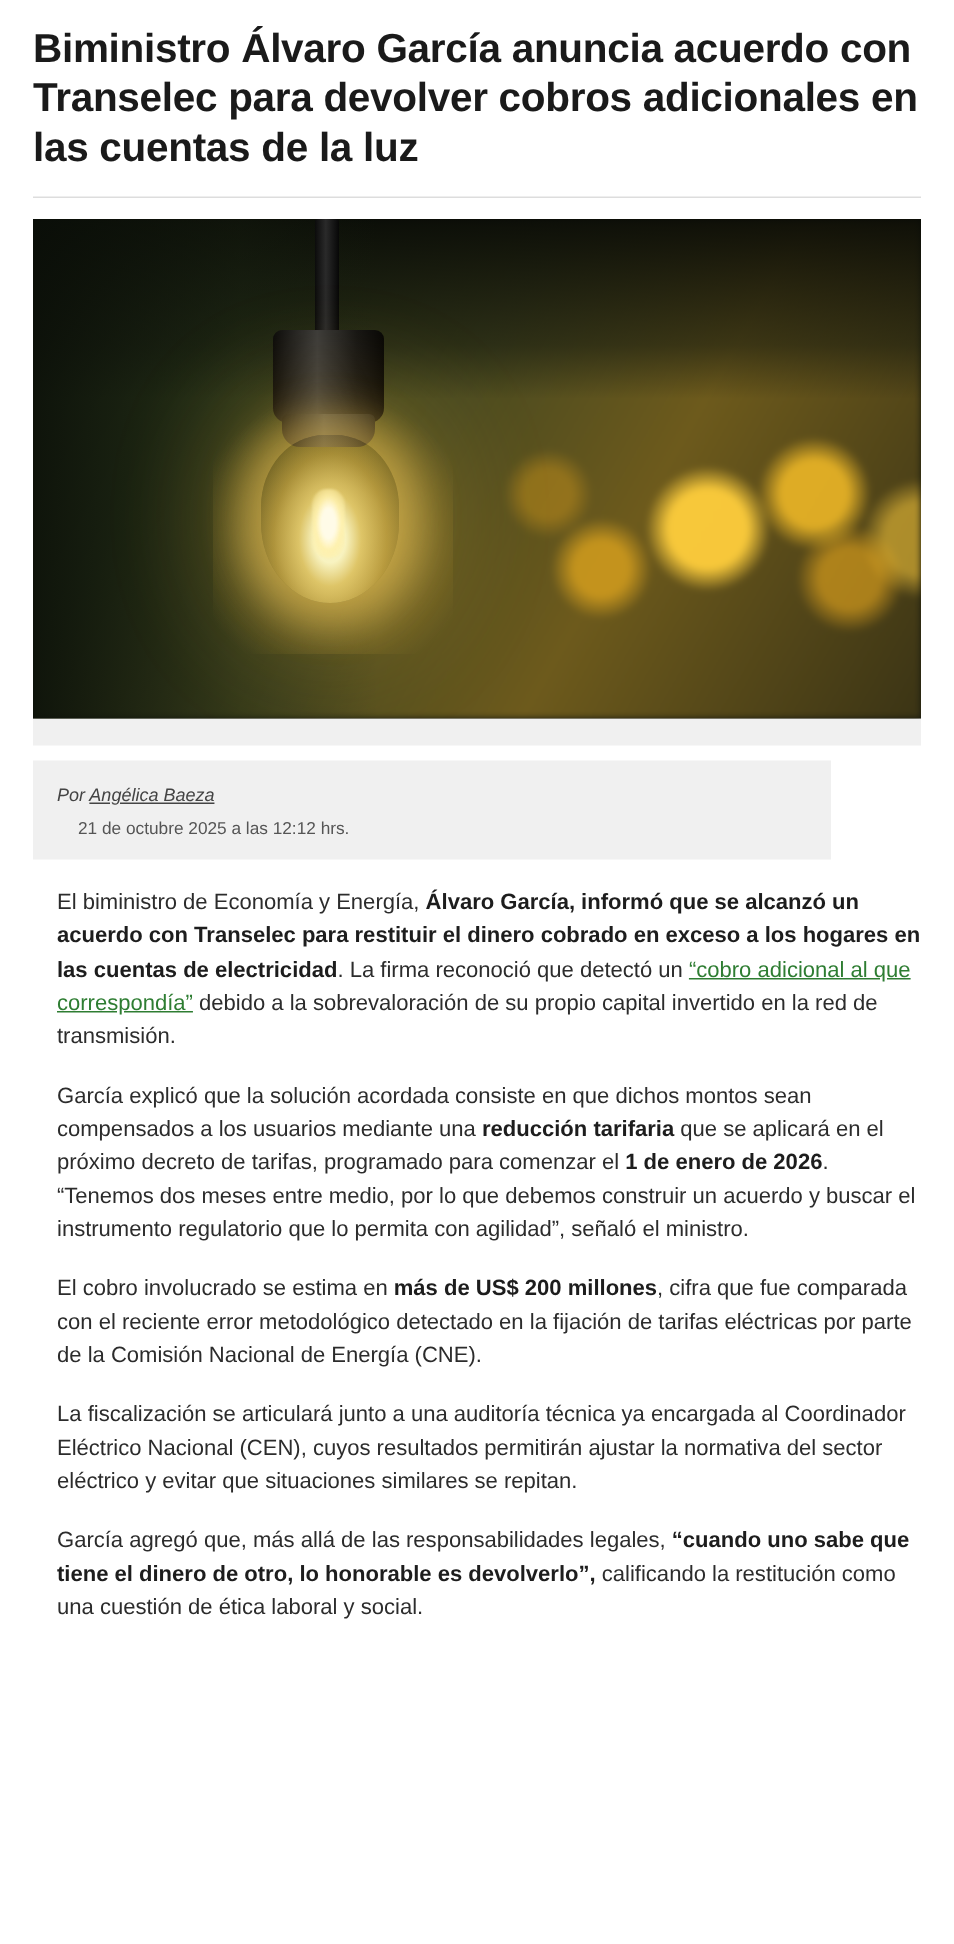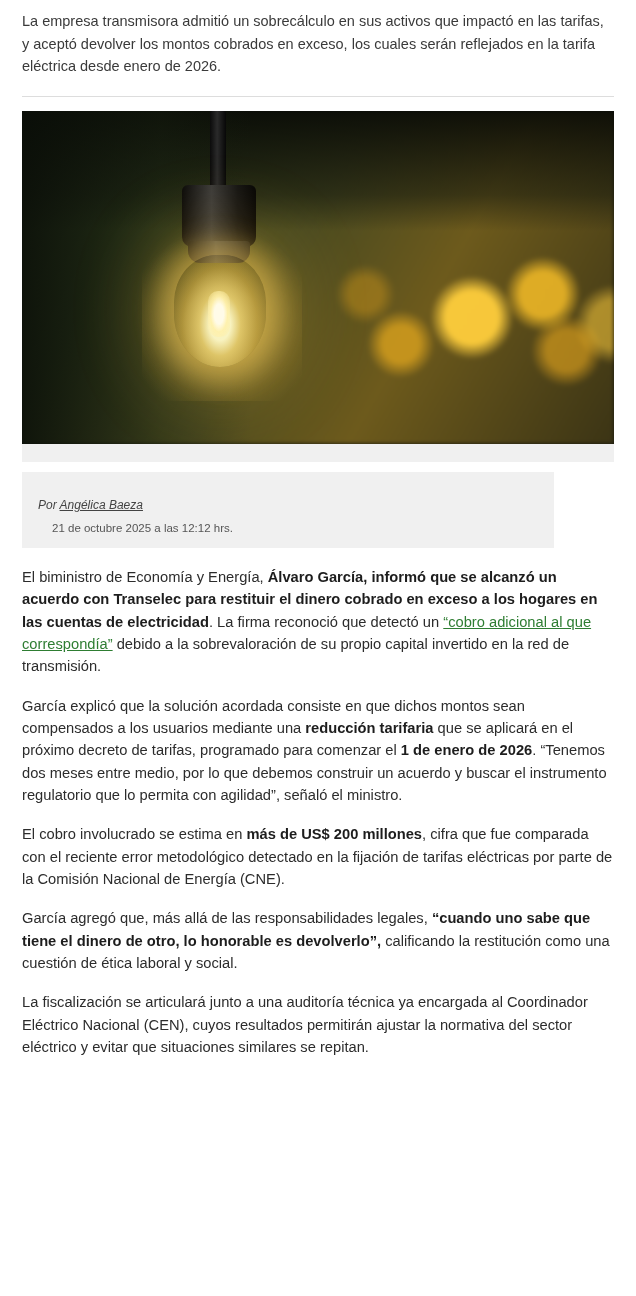--- a/index.html
+++ b/index.html
@@ -135,21 +135,21 @@
   }
   .caption-bar {
     width: 592px;
     height: 18px;
     background: #f0f0f0;
     margin: 0 0 10px 0;
   }
   .byline-box {
     width: 532px;
     background: #f0f0f0;
-    padding: 26px 16px 14px 16px;
+    padding: 16px 16px 14px 16px;
     margin: 0 0 18px 0;
   }
   .byline {
     font-size: 12px;
     font-style: italic;
     color: #444444;
     margin: 0 0 10px 0;
   }
   .byline a {
     color: #444444;
@@ -157,36 +157,36 @@
   }
   .timestamp {
     font-size: 11.5px;
     color: #555555;
     margin: 0 0 0 14px;
   }
   .body p {
     font-size: 14.7px;
     line-height: 1.52;
     color: #2c2c2c;
-    margin: 0 0 17px 0;
+    margin: 0 0 17px 16px;
   }
   .body p:last-child { margin-bottom: 0; }
   .body strong { font-weight: bold; color: #1d1d1d; }
   .body .link {
     color: #2e7d32;
     text-decoration: underline;
   }
 </style>
 </head>
 <body>
 
 <div class="article">
 
-
-  <p class="standfirst">La empresa transmisora admitió un sobrecálculo en sus activos que impactó en las tarifas, y aceptó devolver los montos cobrados en exceso, los cuales serán reflejados en la tarifa eléctrica desde enero de 2026.</p>
+  <h1 class="headline">Biministro Álvaro García anuncia acuerdo con Transelec para devolver cobros adicionales en las cuentas de la luz</h1>
+
 
   <hr class="rule">
 
   <figure class="figure">
     <div class="photo">
       <div class="bg"></div>
       <div class="dark-top"></div>
       <div class="dark-left"></div>
       <div class="glow"></div>
       <div class="cord"></div>
@@ -203,17 +203,17 @@
       <span>Por</span>
       <a href="#" class="author">Angélica Baeza</a>
     </div>
     <div class="timestamp">21 de octubre 2025 a las 12:12 hrs.</div>
   </div>
 
   <div class="body">
       <p><span>El biministro de Economía y Energía, </span><strong>Álvaro García, informó que se alcanzó un acuerdo con Transelec para restituir el dinero cobrado en exceso a los hogares en las cuentas de electricidad</strong><span>. La firma reconoció que detectó un </span><a class="link" href="#">“cobro adicional al que correspondía”</a><span> debido a la sobrevaloración de su propio capital invertido en la red de transmisión.</span></p>
       <p><span>García explicó que la solución acordada consiste en que dichos montos sean compensados a los usuarios mediante una </span><strong>reducción tarifaria</strong><span> que se aplicará en el próximo decreto de tarifas, programado para comenzar el </span><strong>1 de enero de 2026</strong><span>. “Tenemos dos meses entre medio, por lo que debemos construir un acuerdo y buscar el instrumento regulatorio que lo permita con agilidad”, señaló el ministro.</span></p>
       <p><span>El cobro involucrado se estima en </span><strong>más de US$ 200 millones</strong><span>, cifra que fue comparada con el reciente error metodológico detectado en la fijación de tarifas eléctricas por parte de la Comisión Nacional de Energía (CNE).</span></p>
+      <p><span>La fiscalización se articulará junto a una auditoría técnica ya encargada al Coordinador Eléctrico Nacional (CEN), cuyos resultados permitirán ajustar la normativa del sector eléctrico y evitar que situaciones similares se repitan.</span></p>
       <p><span>García agregó que, más allá de las responsabilidades legales, </span><strong>“cuando uno sabe que tiene el dinero de otro, lo honorable es devolverlo”,</strong><span> calificando la restitución como una cuestión de ética laboral y social.</span></p>
-      <p><span>La fiscalización se articulará junto a una auditoría técnica ya encargada al Coordinador Eléctrico Nacional (CEN), cuyos resultados permitirán ajustar la normativa del sector eléctrico y evitar que situaciones similares se repitan.</span></p>
     </div>
 
 </div>
 
 </body></html>

